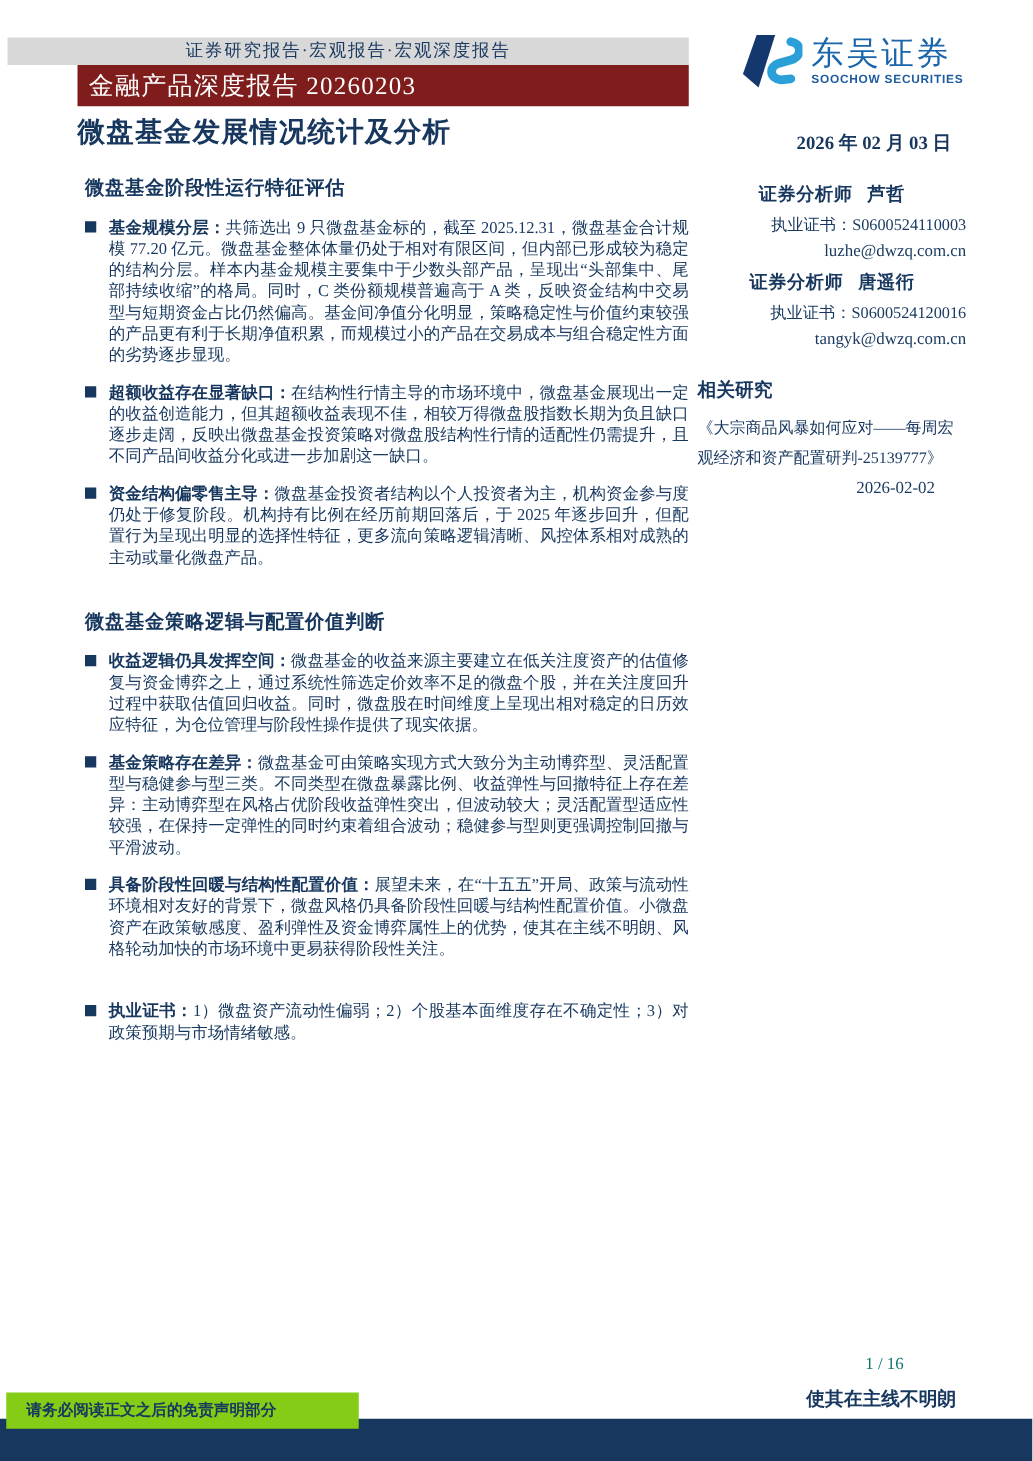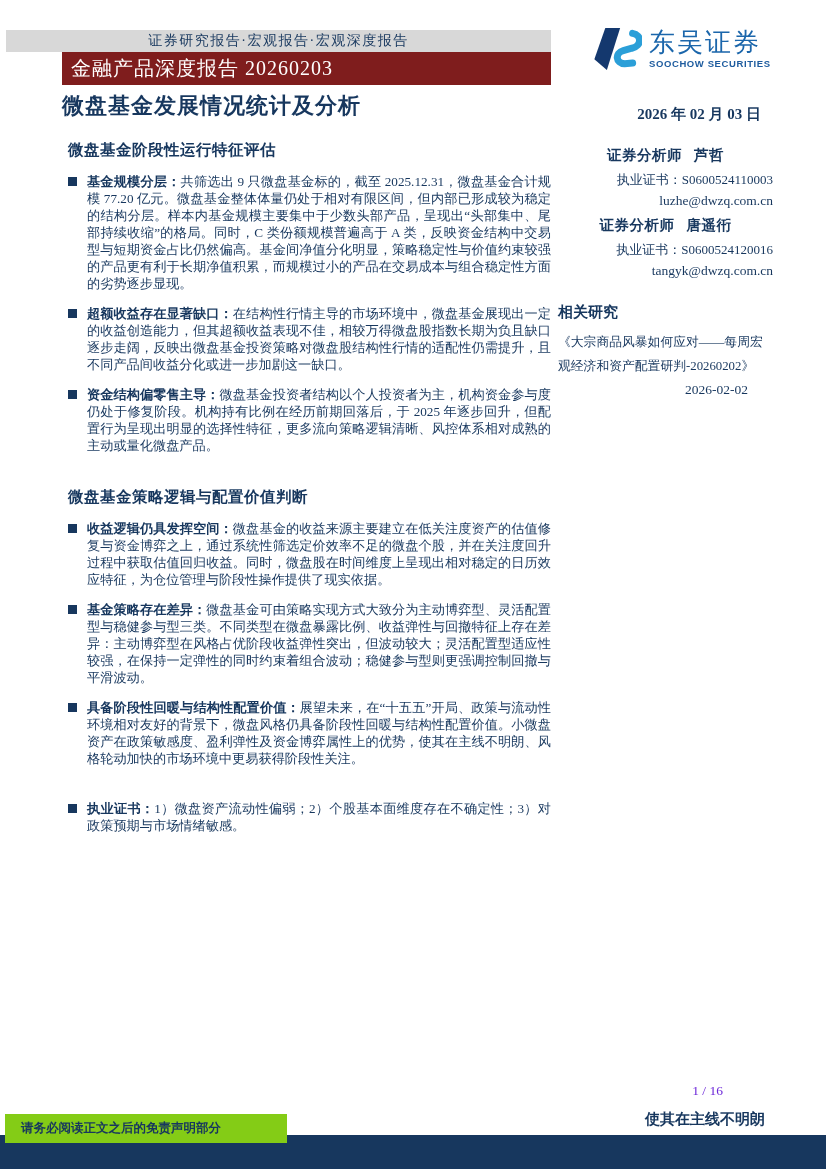--- a/index.html
+++ b/index.html
@@ -48,21 +48,21 @@
   .a-role { text-align:center; font-weight:bold; font-size:14.5px; margin-bottom:6px; letter-spacing:0.5px; }
   .a-role .aname { margin-left:12px; }
   .a-cert { text-align:right; font-size:13px; margin-bottom:4px; }
   .a-email { text-align:right; font-size:13.5px; margin-bottom:7px; }
   .related { margin-top:24px; }
   .rel-h { font-size:15px; font-weight:bold; margin:0 0 8px 0; }
   .rel-t { font-size:12.8px; line-height:24px; }
   .rel-d { text-align:right; padding-right:25px; font-size:13.5px; line-height:24px; margin-bottom:5px; }
   
   .page-num { position:absolute; left:558px; top:1083px; width:215px; text-align:right;
-              padding-right:50px; font-size:13.5px; color:#6d28d9; }
+              padding-right:50px; font-size:13.5px; color:#0f766e; }
   .institute { position:absolute; left:558px; top:1110px; width:215px; text-align:right;
                padding-right:8px; font-size:15px; font-weight:bold; }
   .bottom-bar { position:absolute; left:0; top:1135px; width:826px; height:34px; background:#17375E; }
   .disclaimer {
     position:absolute; left:5px; top:1114px; width:282px; height:29px; background:#84cc16;
     display:flex; align-items:center; padding-left:16px;
     font-size:12.5px; font-weight:bold; z-index:2;
   }
 </style>
 </head>
@@ -158,21 +158,21 @@
       <span>执业证书：</span><span>S0600524120016</span>
     </div>
     <div class="a-email">tangyk@dwzq.com.cn</div>
   </div>
 
   <div class="related">
     <h3 class="rel-h">相关研究</h3>
 
 
     <div>
-      <div class="rel-t">《大宗商品风暴如何应对——每周宏观经济和资产配置研判-20260202》</div>
+      <div class="rel-t">《大宗商品风暴如何应对——每周宏观经济和资产配置研判-25139777》</div>
       <div class="rel-d">2026-02-02</div>
     </div>
   </div>
 
 </div>
 
 <div class="page-num">1 / 16</div>
 <div class="institute">使其在主线不明朗</div>
 <div class="disclaimer">
   <span>请务必阅读正文之后的免责声明部分</span>

